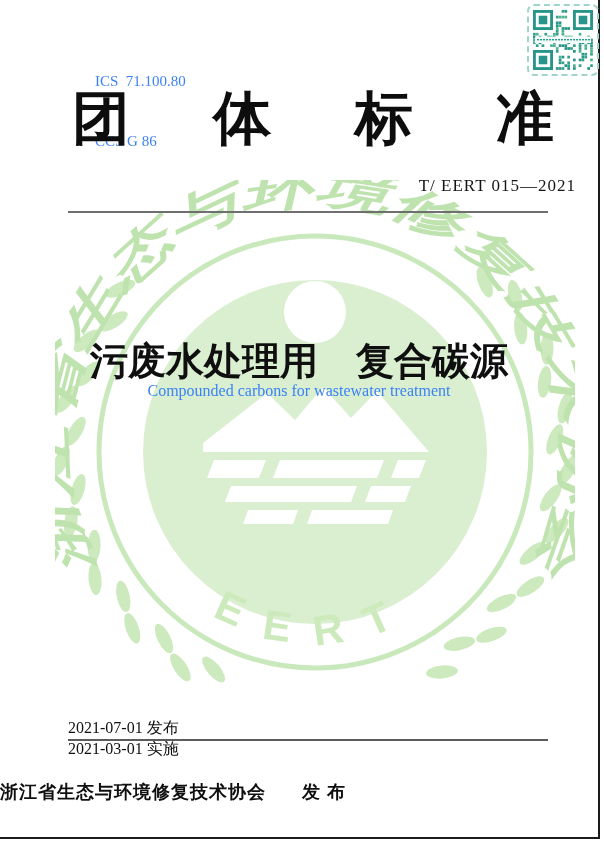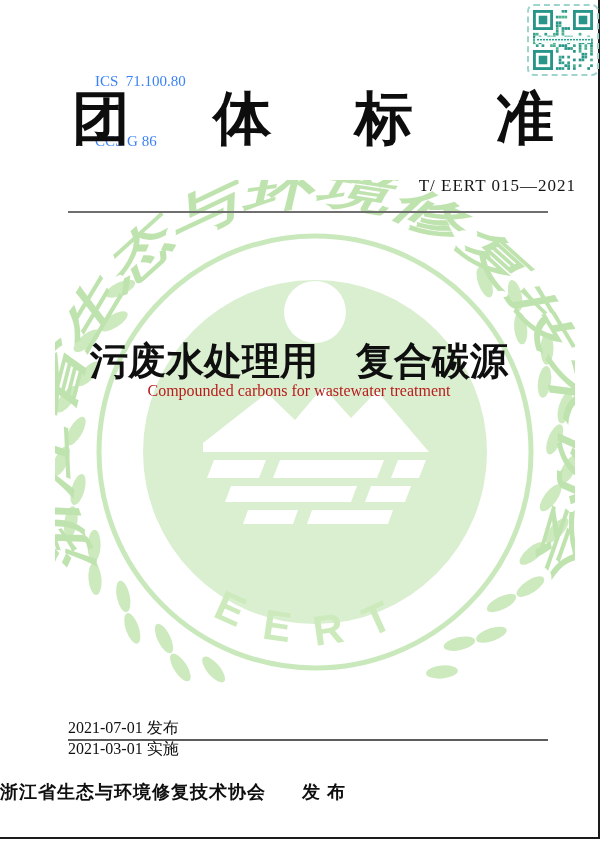--- a/index.html
+++ b/index.html
@@ -35,21 +35,21 @@
   .rule-bottom{top:739px;border-top-color:#5c5c5c;}
 
   .watermark{position:absolute;left:55px;top:180px;width:520px;height:545px;z-index:0;}
 
   .title-cn{
     position:absolute;left:0;top:336px;width:598px;text-align:center;
     font-size:38px;font-weight:bold;color:#0f0f0f;z-index:2;font-family:Liberation Mono, monospace;
   }
   .title-en{
     position:absolute;left:0;top:382px;width:598px;text-align:center;
-    font-family:"Liberation Serif",serif;font-size:16px;color:#b91c1c;z-index:2;
+    font-family:"Liberation Serif",serif;font-size:16px;color:#3b82f6;z-index:2;
   }
 
   .dates{
     position:absolute;left:68px;top:718px;width:480px;display:flex;justify-content:space-between;
     font-family:"Liberation Serif",serif;font-size:16px;color:#111;z-index:2;flex-direction:column;
   }
 
   .publisher{
     position:absolute;left:0;top:780px;width:598px;text-align:left;
     font-size:18px;font-weight:bold;color:#0f0f0f;z-index:2;letter-spacing:1px;

